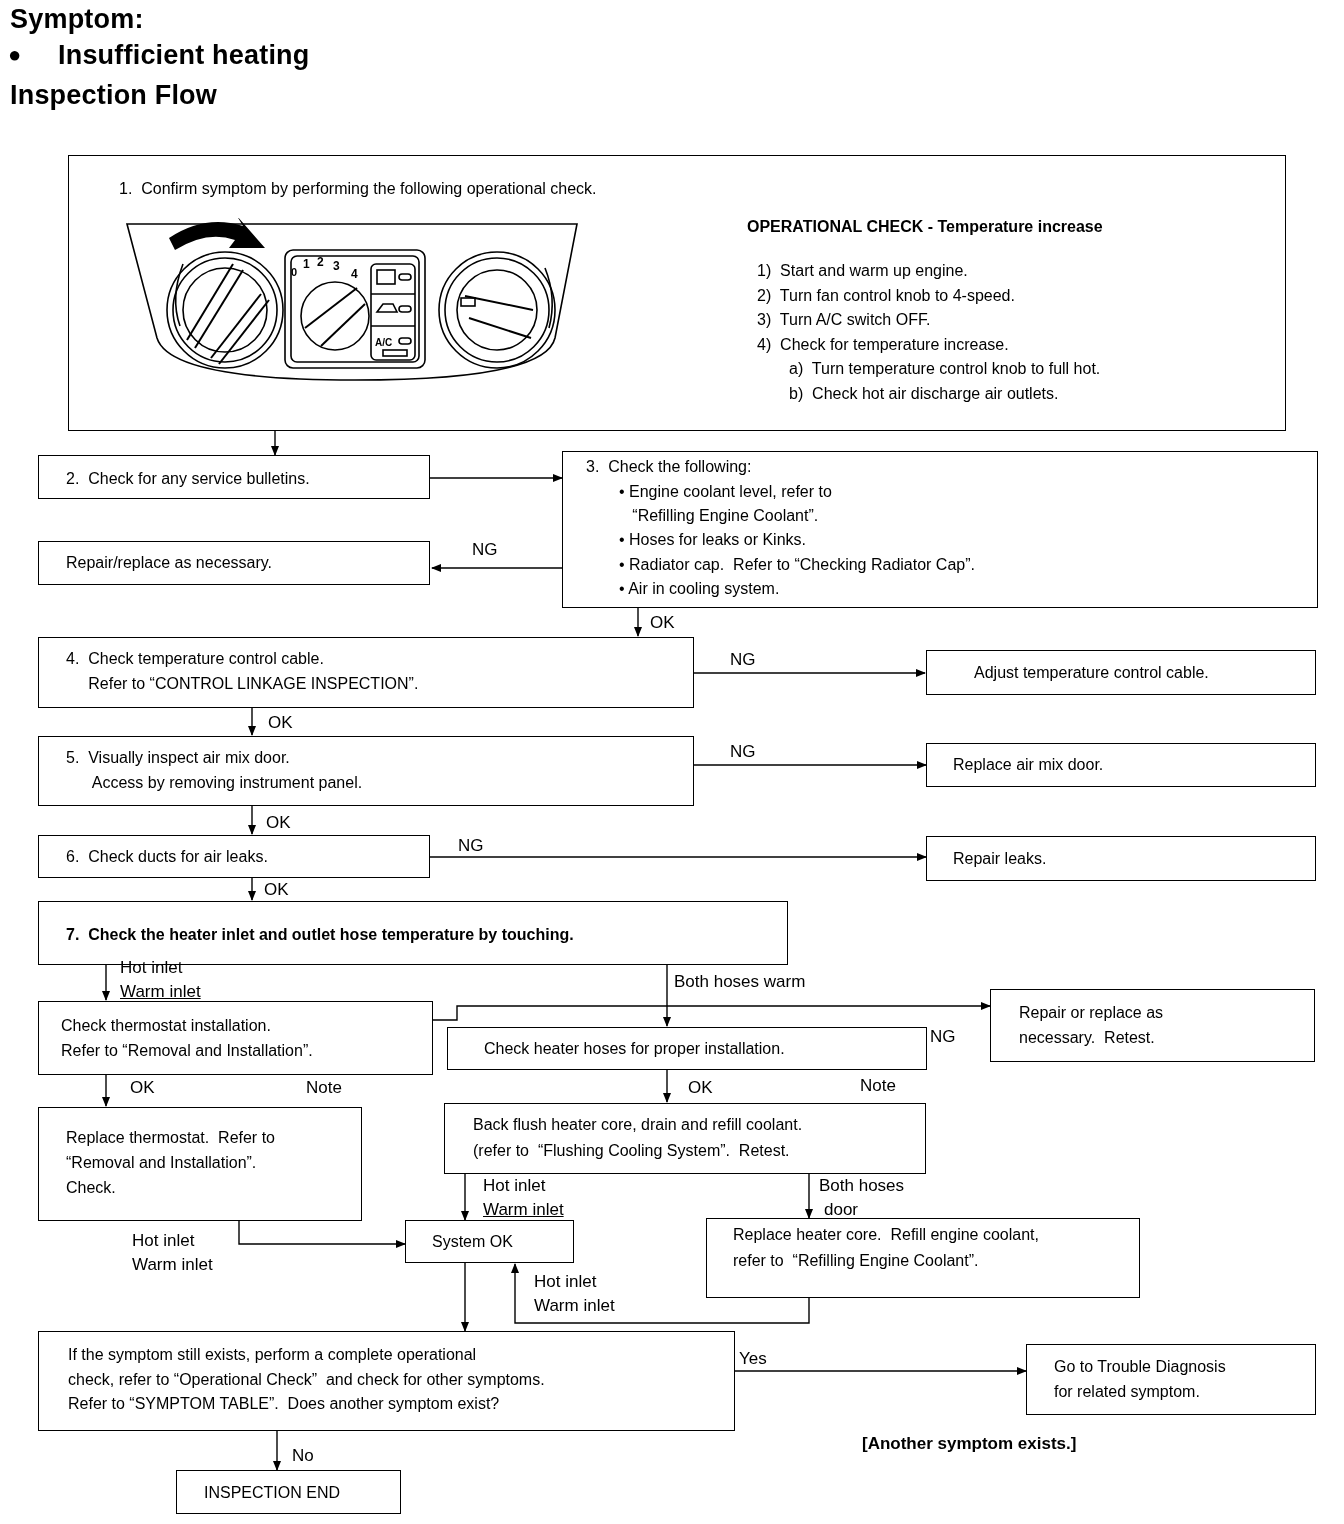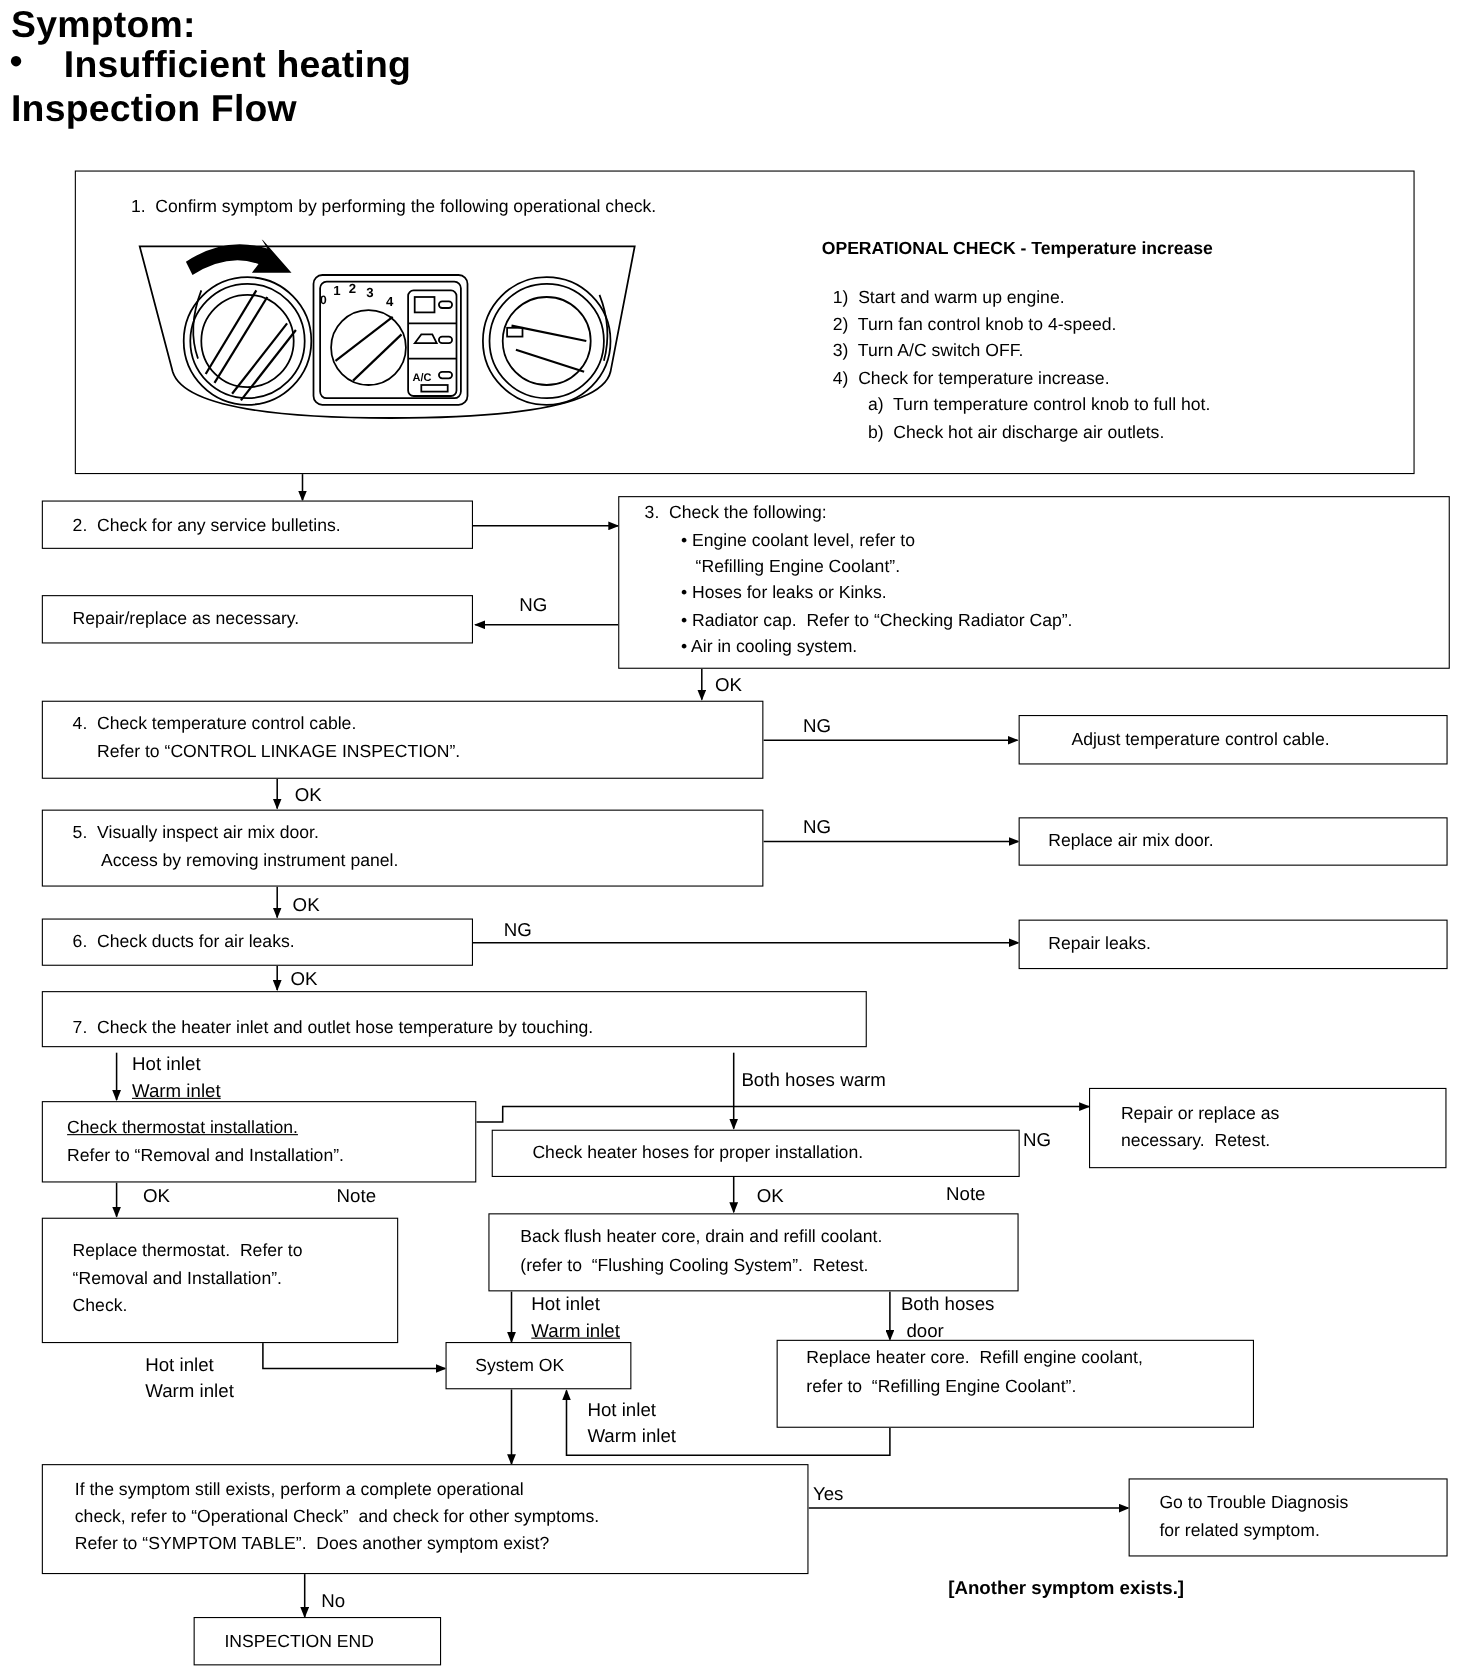--- a/index.html
+++ b/index.html
@@ -1,19 +1,19 @@
 <!DOCTYPE html>
 <html><head>
 <meta charset="utf-8">
 <style>
   html, body { margin: 0; padding: 0; background: #fff; }
   body { width: 1344px; height: 1524px; position: relative; overflow: hidden;
          font-family: "Liberation Sans", "DejaVu Sans", sans-serif; color: #000; }
   .abs { position: absolute; }
-  .h1 { font-weight: bold; font-size: 34px; letter-spacing: 0.2px; }
+  .h1 { font-weight: bold; font-size: 27px; letter-spacing: 0.2px; }
   .box { position: absolute; border: 1.6px solid #000; box-sizing: border-box; background: #fff; }
   .txt { font-size: 16px; line-height: 25px; white-space: pre; }
   .lbl { position: absolute; font-size: 17px; line-height: 24px; white-space: pre; }
   .bold { font-weight: bold; }
   svg.lines { position: absolute; left: 0; top: 0; }
   .u { text-decoration: underline; }
 </style>
 </head>
 <body>
 
@@ -175,29 +175,29 @@
 
 <div class="box" style="left:38px;top:835px;width:392px;height:43px;">
   <div class="abs txt" style="left:27px;top:8px;">6.  Check ducts for air leaks.</div>
 </div>
 <div class="lbl" style="left:458px;top:834px;">NG</div>
 <div class="box" style="left:926px;top:836px;width:390px;height:45px;">
   <div class="abs txt" style="left:26px;top:9px;">Repair leaks.</div>
 </div>
 <div class="lbl" style="left:264px;top:878px;">OK</div>
 
-<div class="box" style="left:38px;top:901px;width:750px;height:51px;">
+<div class="box" style="left:38px;top:901px;width:750px;height:64px;font-weight:bold;">
   <div class="abs txt" style="left:27px;top:20px;">7.  Check the heater inlet and outlet hose temperature by touching.</div>
 </div>
 <div class="lbl" style="left:120px;top:956px;">Hot inlet</div>
 <div class="lbl u" style="left:120px;top:980px;">Warm inlet</div>
 <div class="lbl" style="left:674px;top:970px;">Both hoses warm</div>
 
 <div class="box" style="left:38px;top:1001px;width:395px;height:74px;">
-  <div class="abs txt" style="left:22px;top:11px;text-decoration:underline;">Check thermostat installation.</div>
+  <div class="abs txt" style="left:22px;top:11px;">Check thermostat installation.</div>
   <div class="abs txt" style="left:22px;top:36px;">Refer to “Removal and Installation”.</div>
 </div>
 
 <div class="box" style="left:447px;top:1027px;width:480px;height:43px;">
   <div class="abs txt" style="left:36px;top:8px;">Check heater hoses for proper installation.</div>
 </div>
 <div class="lbl" style="left:930px;top:1025px;">NG</div>
 
 <div class="box" style="left:990px;top:989px;width:325px;height:73px;">
   <div class="abs txt" style="left:28px;top:10px;">Repair or replace as</div>

